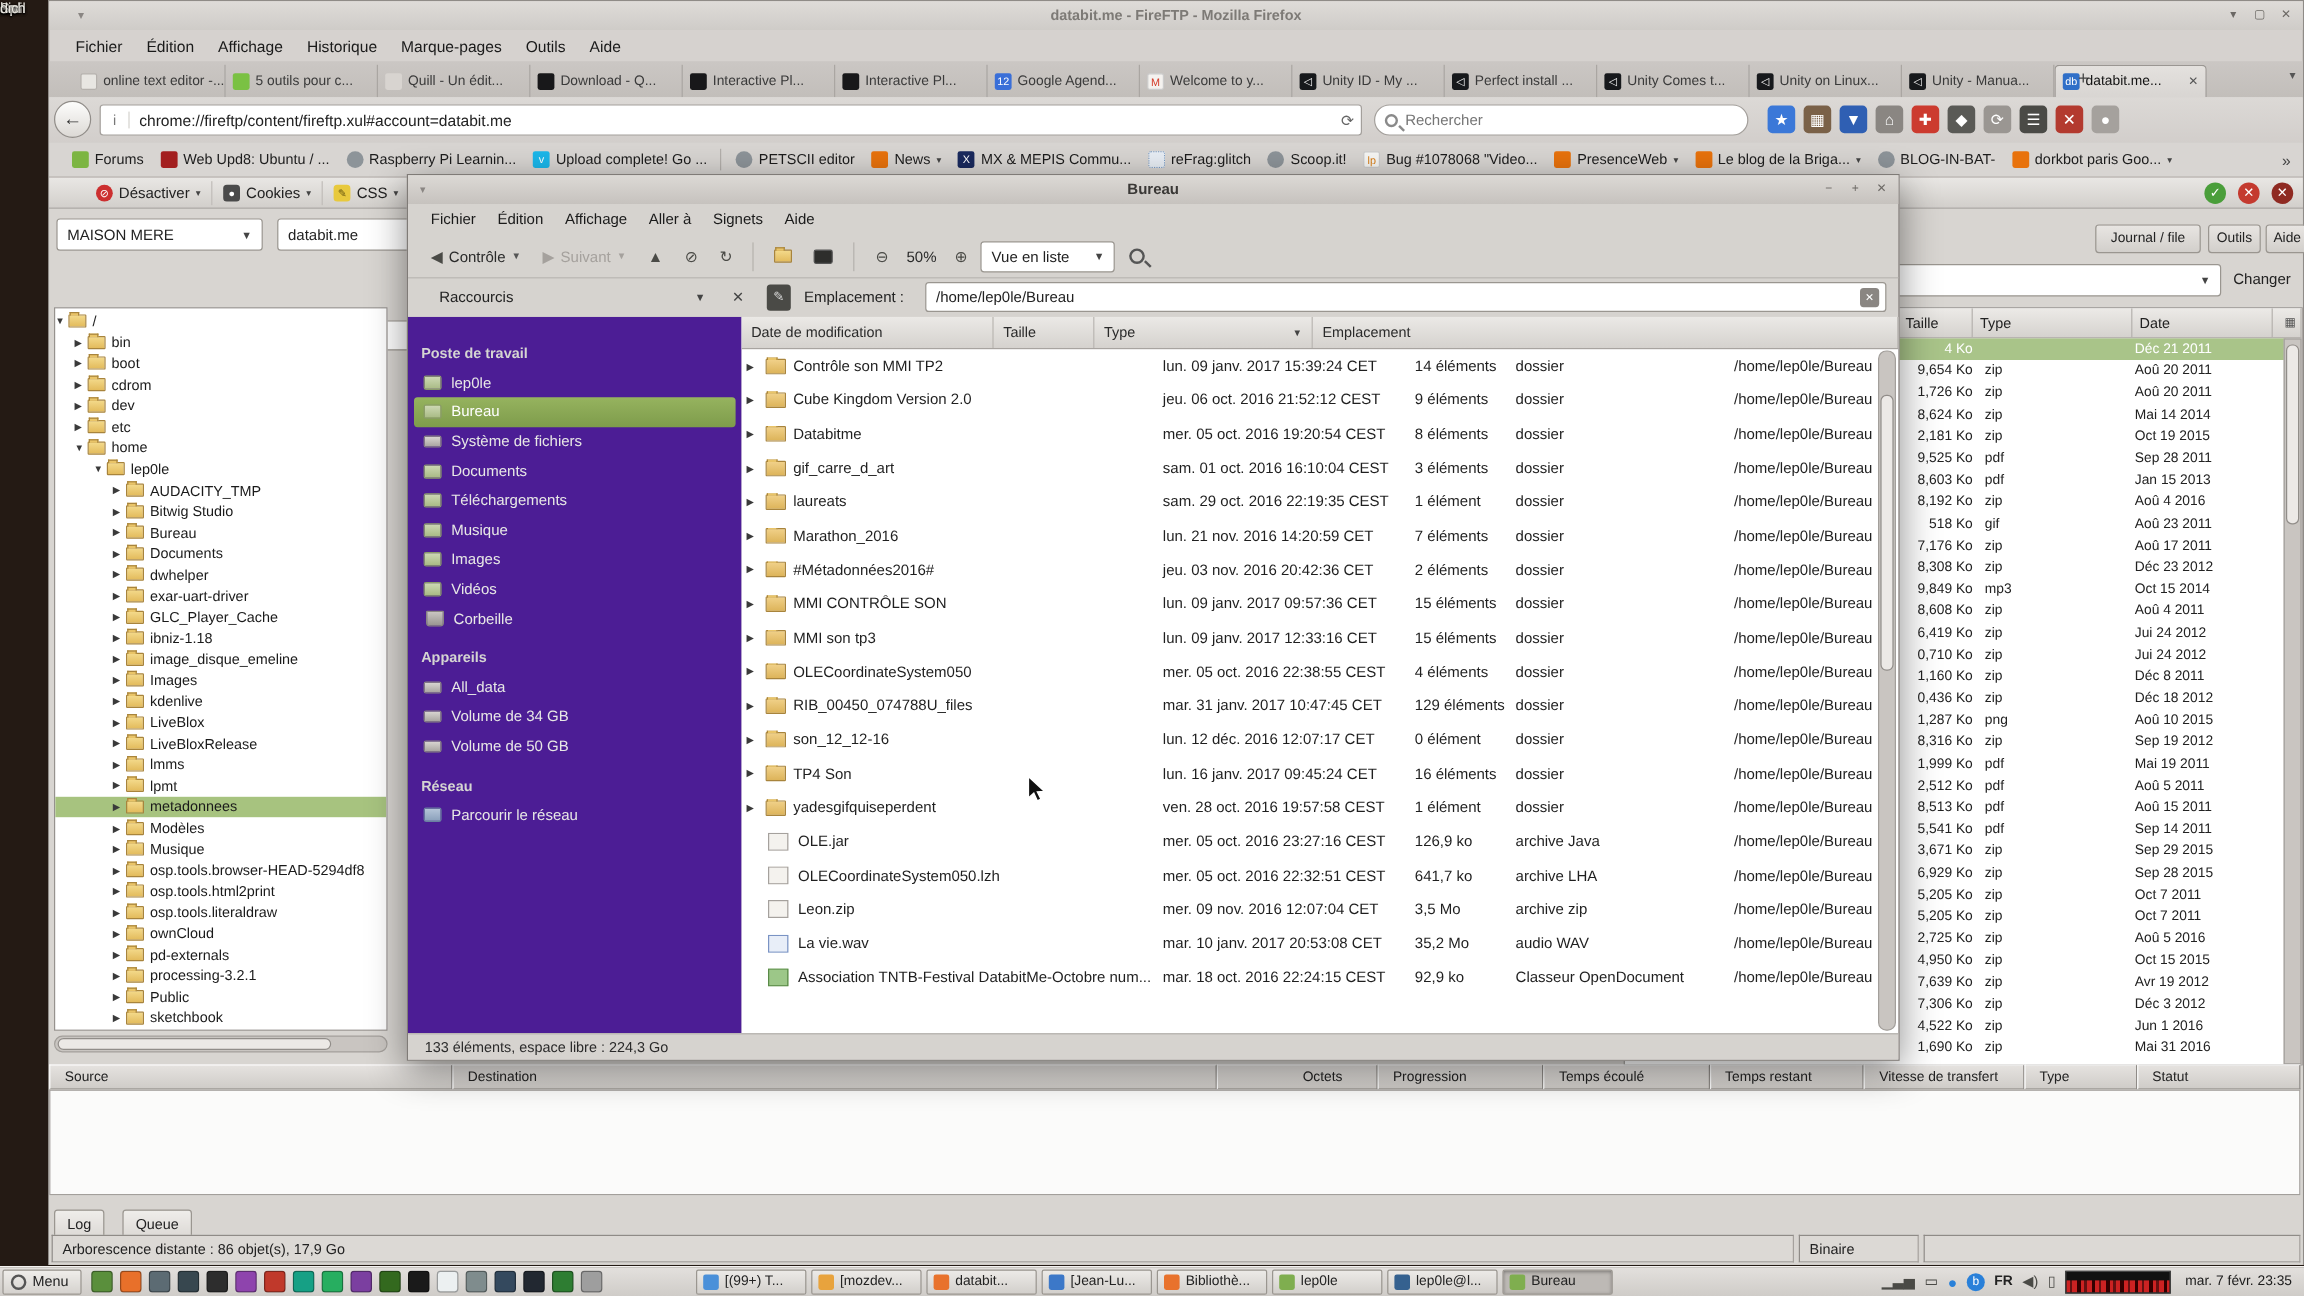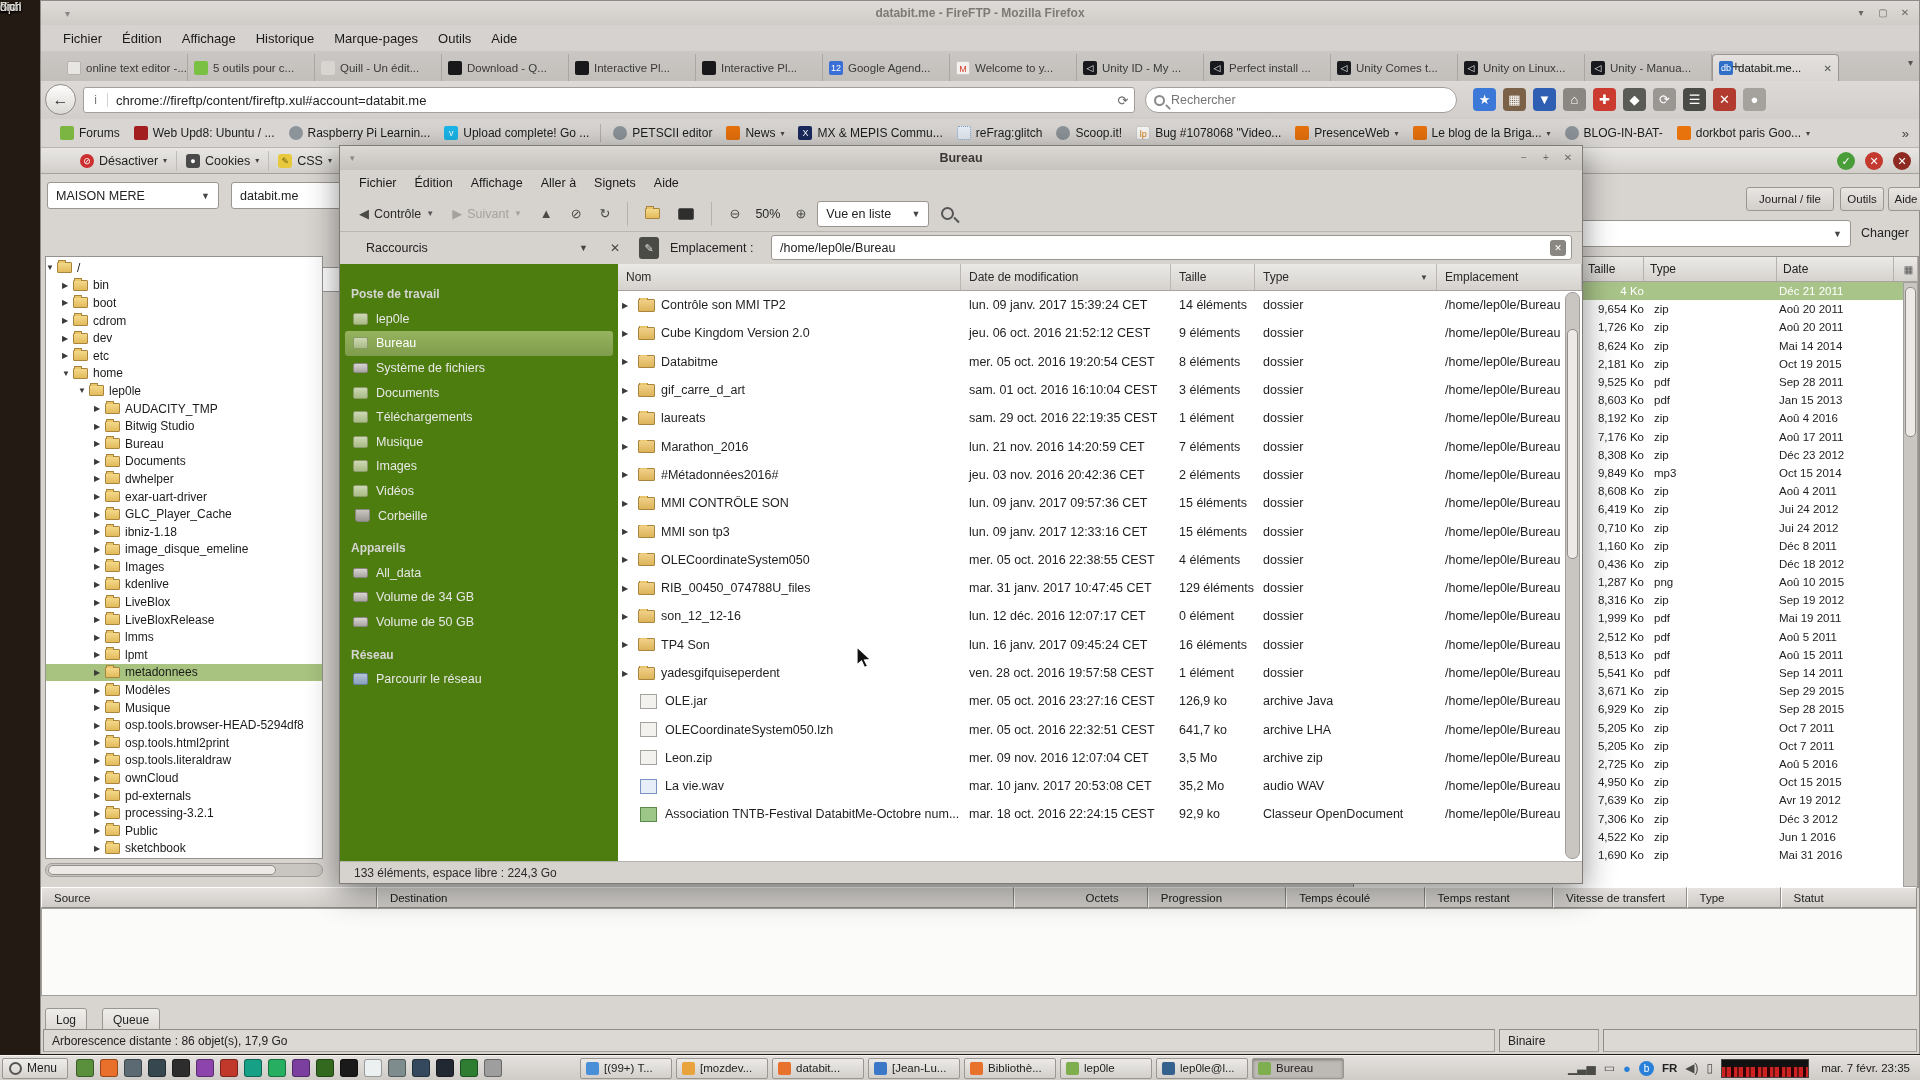--- a/index.html
+++ b/index.html
@@ -150,21 +150,21 @@
   .shortcuts{position:absolute;left:8px;width:278px;display:flex;align-items:center;font-size:12.5px;color:#222;}
   .shortcuts .lbl{margin-left:18px;}
   .shortcuts .caret{margin-left:auto;font-size:9px;color:#444;}
   .shortcuts .x{margin-left:22px;margin-right:6px;color:#444;font-size:12px;}
   .pencil{position:absolute;left:299px;width:20px;height:22px;background:#4a4a46;border-radius:3px;color:#ddd;font-size:11px;text-align:center;line-height:22px;}
   .loclbl{position:absolute;left:330px;font-size:12.5px;color:#222;}
   .locinput{position:absolute;left:431px;width:801px;height:25px;background:#fff;border:1px solid #9a9690;border-radius:3px;display:flex;align-items:center;}
   .locinput input{flex:1;border:none;outline:none;font-size:12.5px;color:#222;padding:0 8px;background:transparent;}
   .clearic{width:16px;height:16px;background:#8a8682;border-radius:3px;color:#fff;font-size:9px;text-align:center;line-height:16px;margin-right:5px;}
   .fmmain{position:absolute;left:0;top:118px;right:0;bottom:22px;display:flex;overflow:hidden;}
-  .sidebar{width:278px;background:#4d7c0f;overflow:hidden;padding-top:10px;flex:0 0 278px;}
+  .sidebar{width:278px;background:#4c1d95;overflow:hidden;padding-top:10px;flex:0 0 278px;}
   .sbrow{display:flex;align-items:center;gap:8px;height:24.6px;margin:0 5px;padding-left:8px;border-radius:3px;font-size:12.5px;color:#e8e8e6;white-space:nowrap;}
   .sbrow[data-cls~="hdr"]{font-weight:bold;font-size:12px;color:#d5d5d2;padding-left:6px;margin-top:8px;}
   .sbrow[data-cls~="selected"]{background:linear-gradient(#96b35f,#7e9c4b);color:#fff;}
   .sic{width:15px;height:12px;flex:0 0 15px;border-radius:2px;}
   .sic[data-icon="folder"]{background:linear-gradient(#cdd8b4,#a9bb85);border:1px solid #8a9a6a;}
   .sic[data-icon="drive"]{background:linear-gradient(#d8d5d1,#a9a5a1);border:1px solid #8a8682;height:10px;}
   .sic[data-icon="trash"]{background:linear-gradient(#c9c5c1,#9a9692);border:1px solid #8a8682;width:11px;height:13px;border-radius:1px 1px 3px 3px;margin-left:2px;}
   .sic[data-icon="network"]{background:linear-gradient(#b4c4d8,#8aa0bb);border:1px solid #6a80a0;}
   .flist{flex:1;background:#fff;position:relative;overflow:hidden;}
   .fhead{display:flex;height:27px;background:linear-gradient(#ebe9e6,#d5d2ce);border-bottom:1px solid #a8a4a0;font-size:12px;color:#2a2a2a;}
@@ -833,20 +833,25 @@
               <span class="rt">pdf</span>
               <span class="rd">Jan 15 2013</span>
             </div>
 
             <div class="rrow" data-cls="">
               <span class="rs">8,192 Ko</span>
               <span class="rt">zip</span>
               <span class="rd">Aoû 4 2016</span>
             </div>
 
+            <div class="rrow" data-cls="">
+              <span class="rs">518 Ko</span>
+              <span class="rt">gif</span>
+              <span class="rd">Aoû 23 2011</span>
+            </div>
 
             <div class="rrow" data-cls="">
               <span class="rs">7,176 Ko</span>
               <span class="rt">zip</span>
               <span class="rd">Aoû 17 2011</span>
             </div>
 
             <div class="rrow" data-cls="">
               <span class="rs">8,308 Ko</span>
               <span class="rt">zip</span>
@@ -1173,21 +1178,20 @@
           </div>
 
           <div class="sbrow" data-cls="item">
             <span class="sic" data-icon="network"></span>
             <span>Parcourir le réseau</span>
           </div>
         </div>
 
       <div class="flist">
         <div class="fhead">
-          <div class="fc-name">Nom</div>
           <div class="fc-date">Date de modification</div>
           <div class="fc-size">Taille</div>
           <div class="fc-type">
             <span>Type</span>
             <span class="sort">▼</span>
           </div>
           <div class="fc-loc">Emplacement</div>
         </div>
         <div>
 

